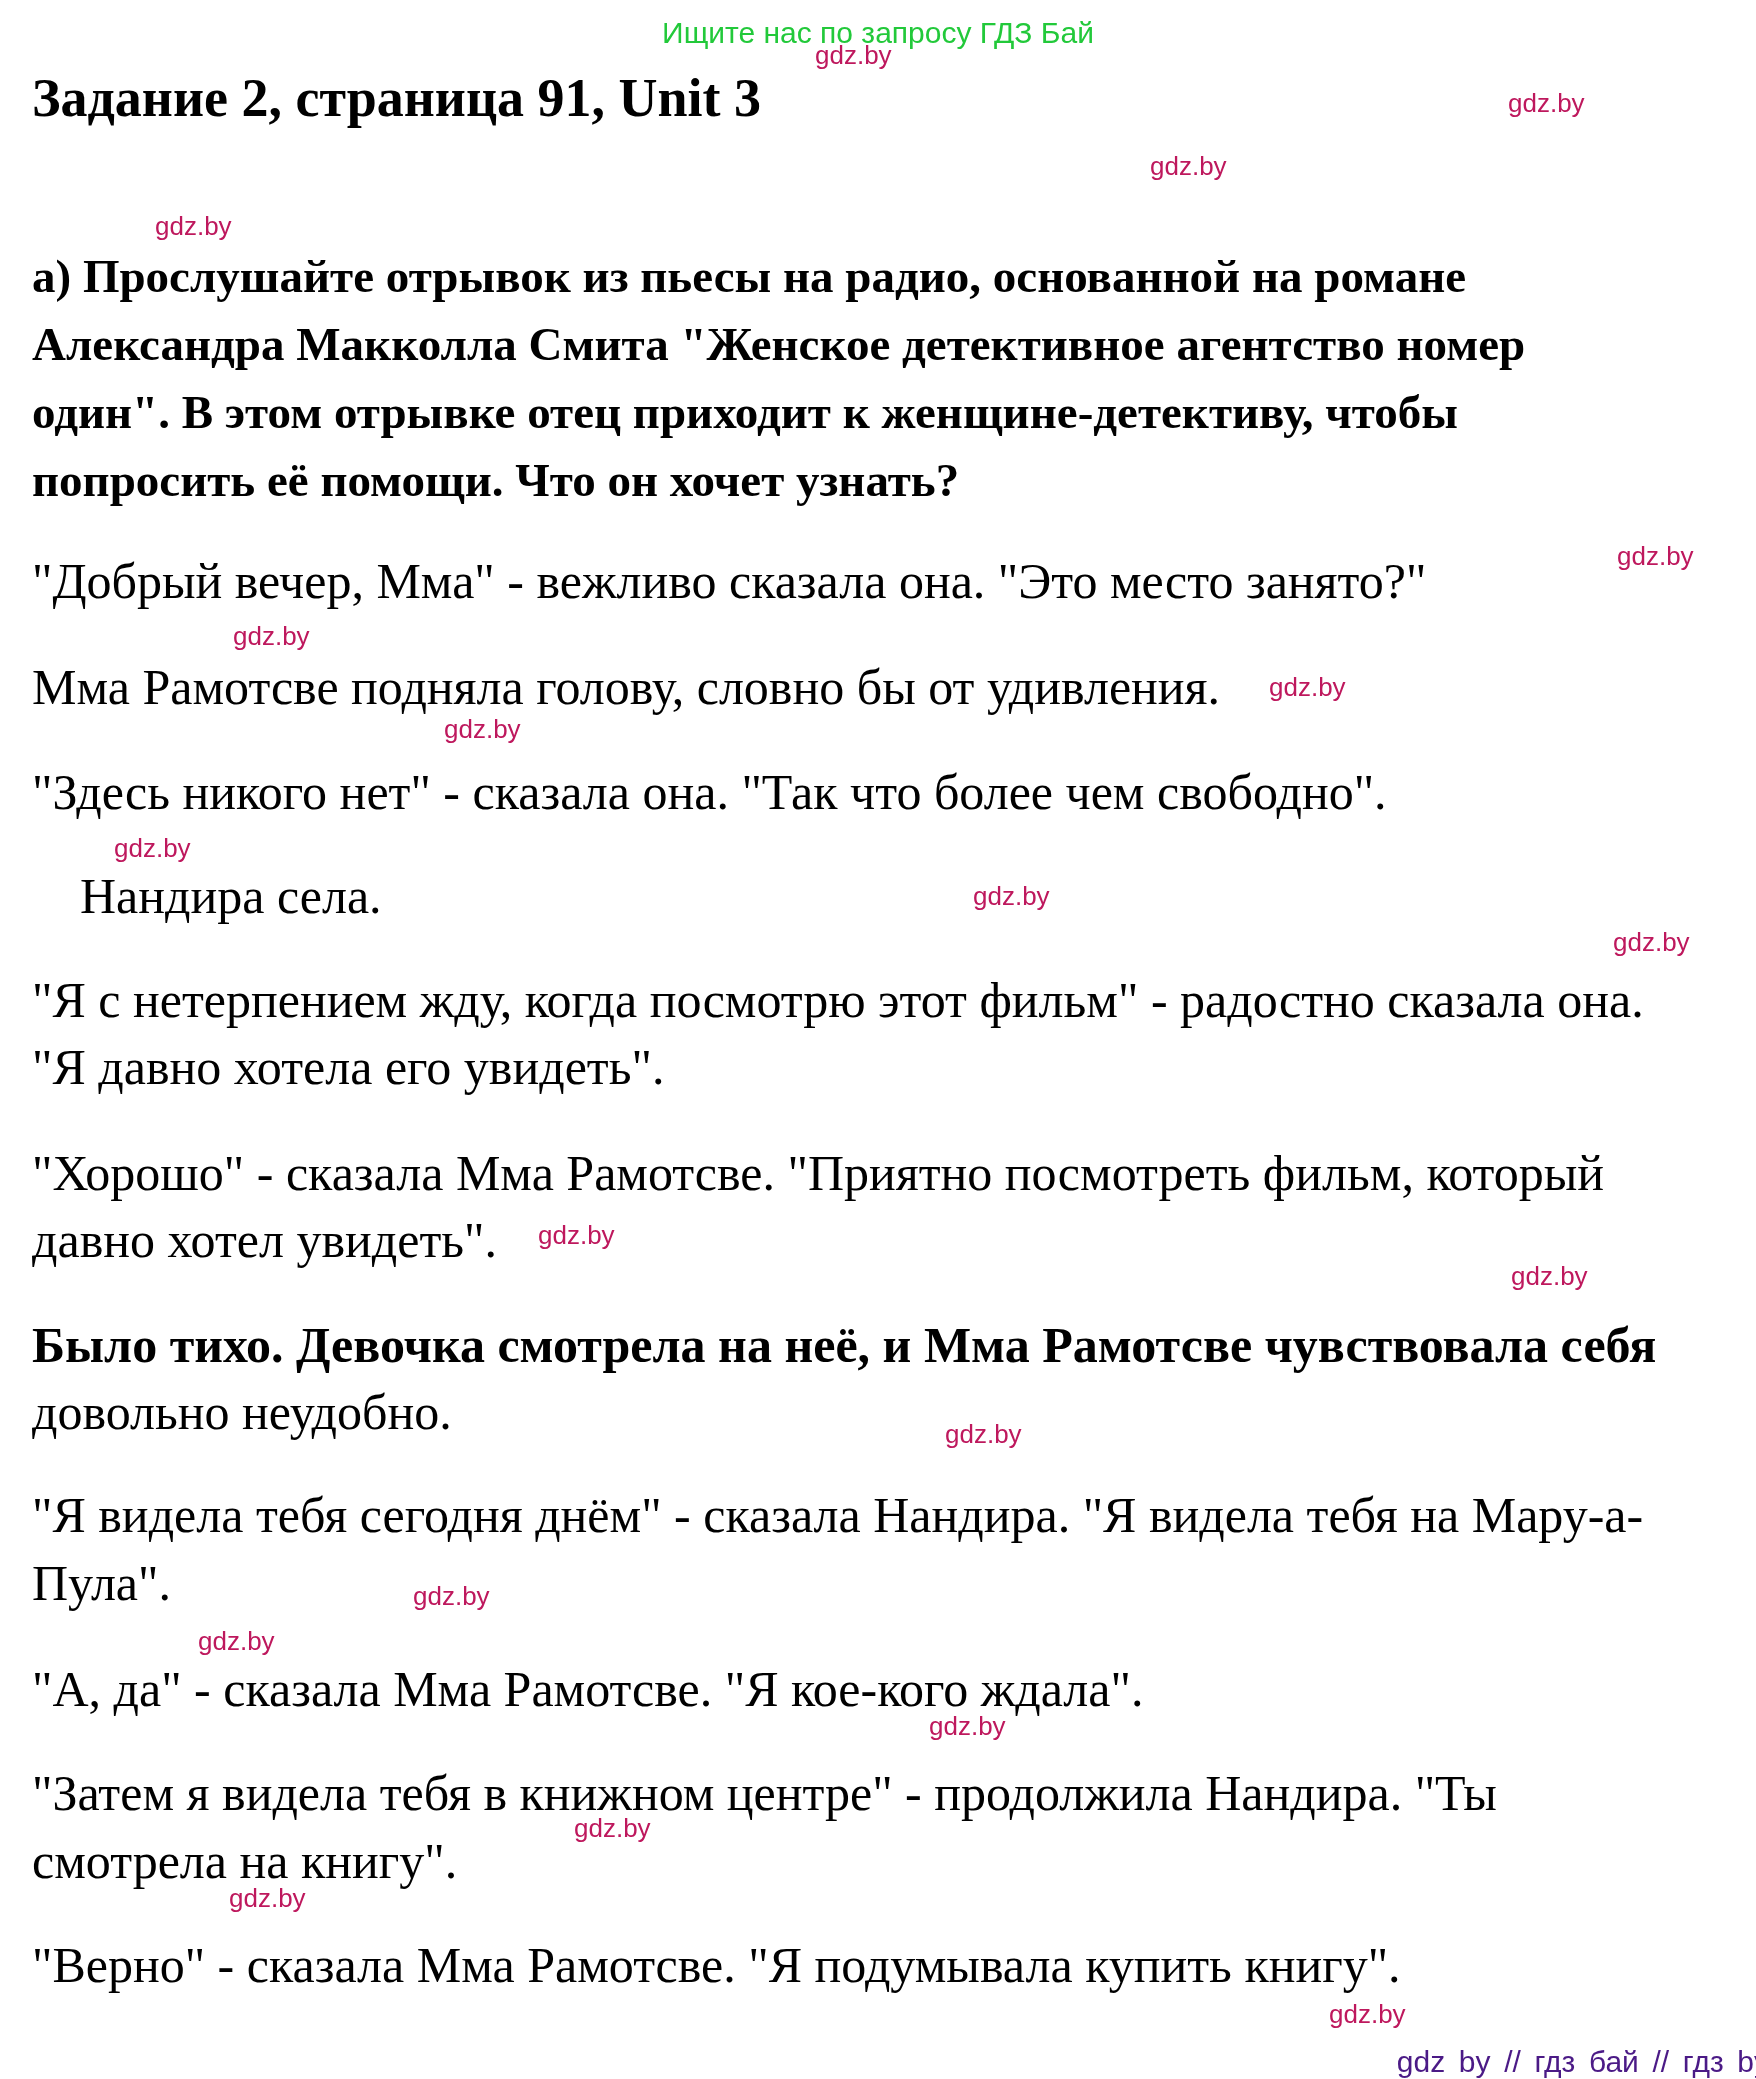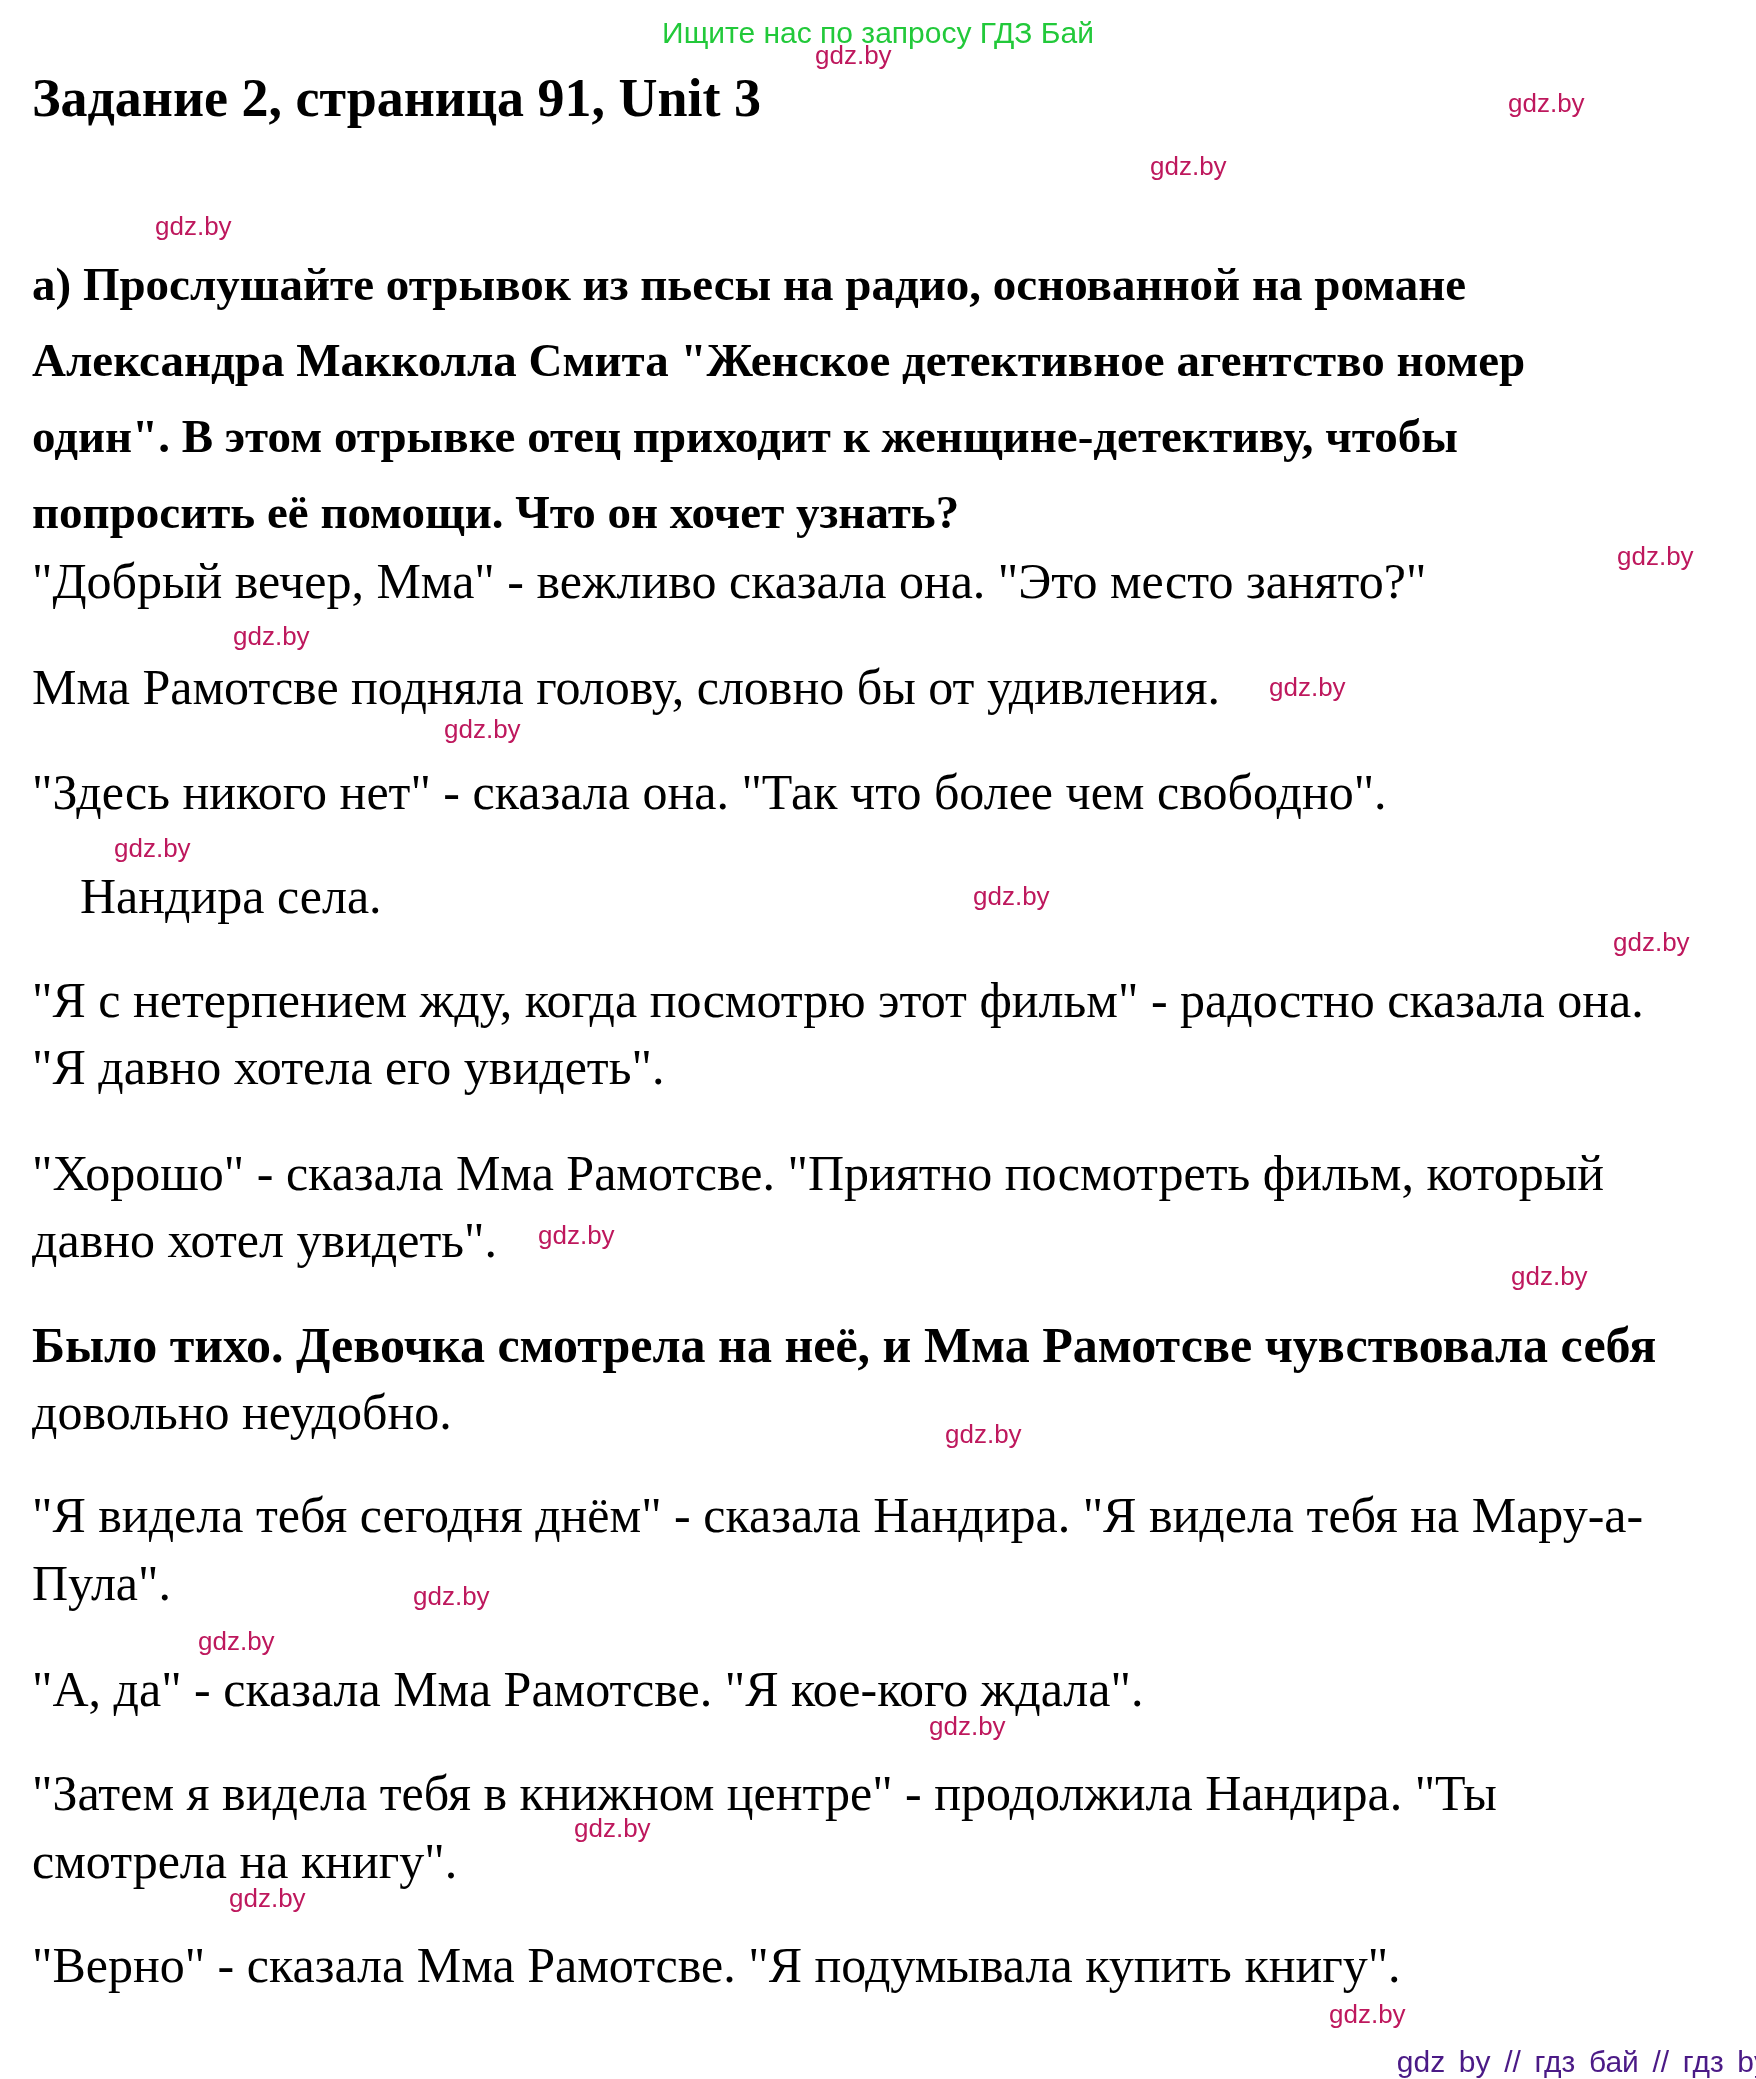--- a/index.html
+++ b/index.html
@@ -33,21 +33,21 @@
   .task {
     left: 32px; top: 242px;
     width: 1703px;
     font-family: "Liberation Serif", serif;
     font-weight: bold;
     font-size: 47px;
     line-height: 68px;
     color: #000;
     white-space: normal;
   }
-  .task .ln { display: block; white-space: nowrap; margin-top: 8px; }
+  .task .ln { display: block; white-space: nowrap; }
   .body-line {
     left: 32px;
     font-family: "Liberation Serif", serif;
     font-size: 50px;
     line-height: 58px;
     color: #000;
   }
   .wm {
     font-family: "Liberation Sans", sans-serif;
     font-size: 26px;

